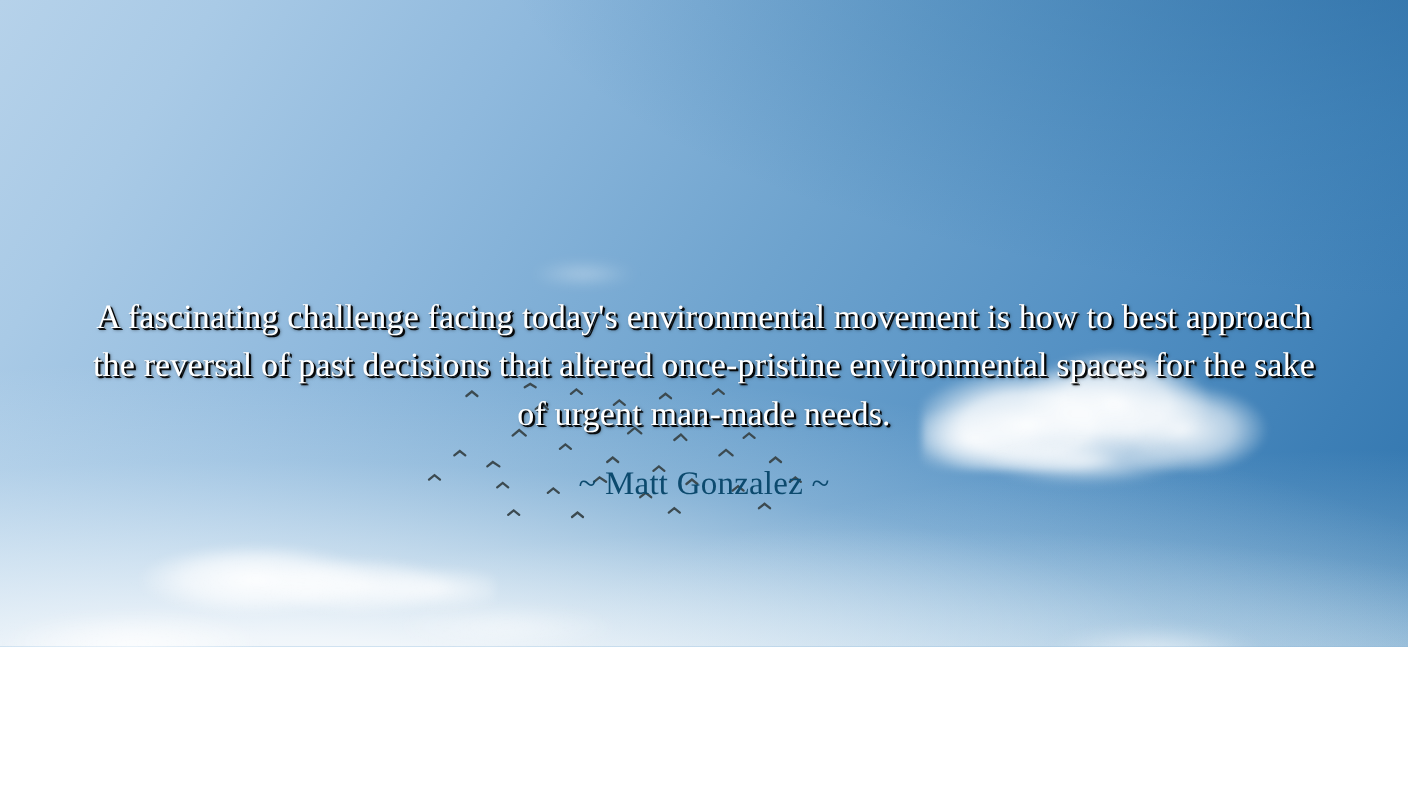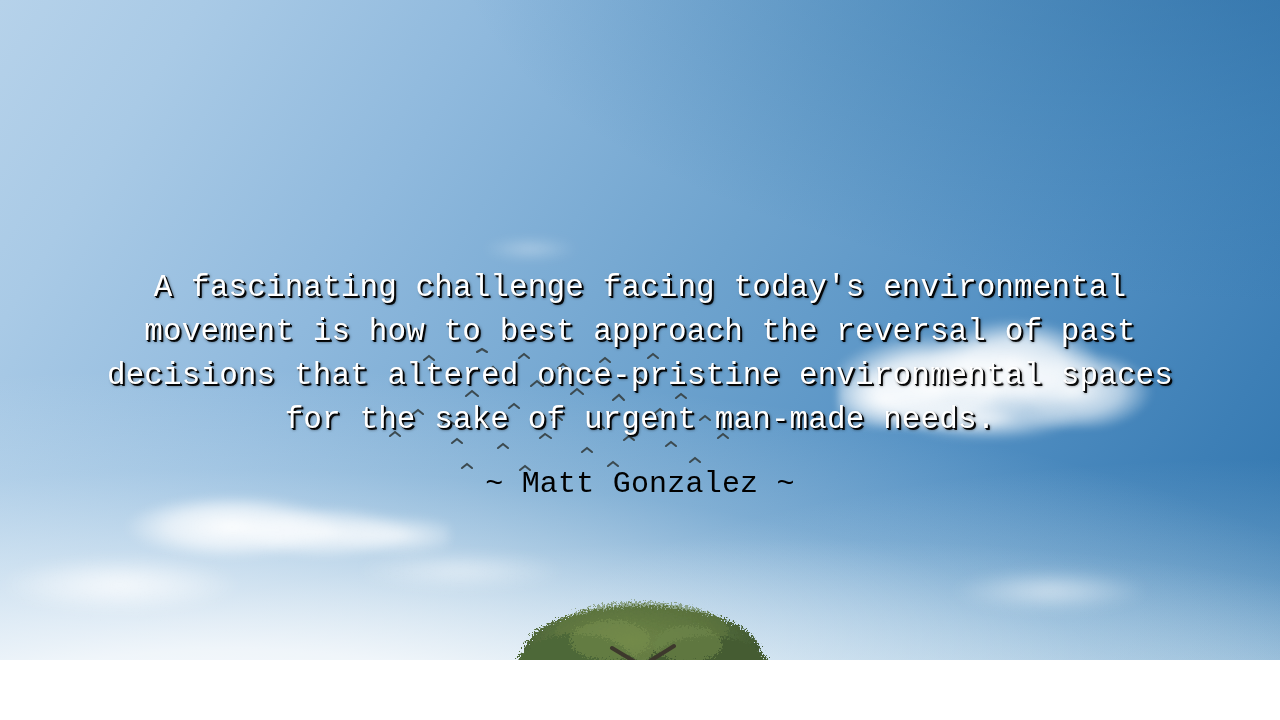--- a/index.html
+++ b/index.html
@@ -6,23 +6,23 @@
     margin: 0;
     padding: 0;
     width: 1280px;
     height: 720px;
     overflow: hidden;
   }
 
   #stage {
     position: relative;
     width: 1280px;
-    height: 660px;
+    height: 588px;
     overflow: hidden;
-    font-family: Liberation Mono, monospace;
+    font-family: Liberation Serif, serif;
     background: #9cc4e4;
   }
 
   
   .sky-base {
     position: absolute;
     inset: 0;
     background: linear-gradient(122deg,
         #b6d2ea 0%,
         #a9cae6 12%,
@@ -119,21 +119,21 @@
        2px 2px 3px rgba(0,0,0,0.55),
        1px 1px 0 rgba(0,0,0,0.80);
     white-space: pre-wrap;
   }
   .attribution {
     margin: 0;
     margin-top: 22px;
     font-size: 30px;
     line-height: 40px;
     font-weight: 400;
-    color: #000000;
+    color: #0c4a6e;
     letter-spacing: 0.2px;
   }
 </style>
 </head>
 <body>
 
 <div id="stage">
 
   <div class="sky-base"></div>
   <div class="sky-lowglow"></div>

